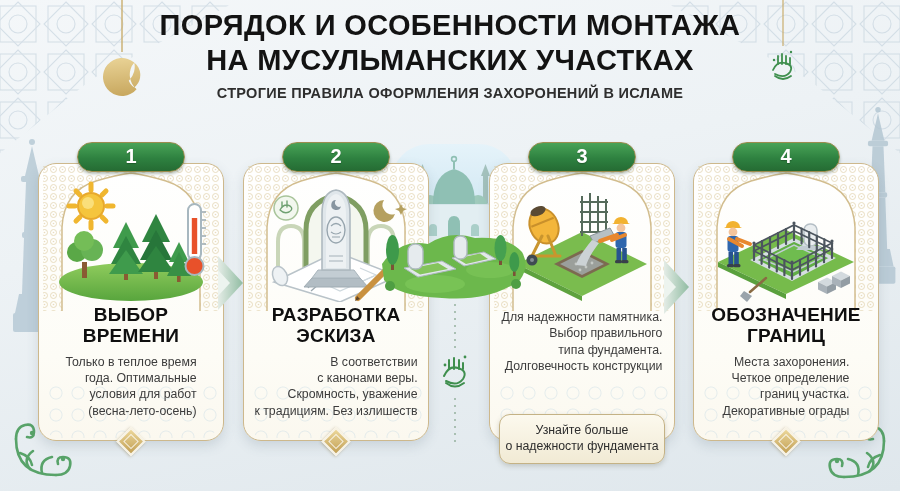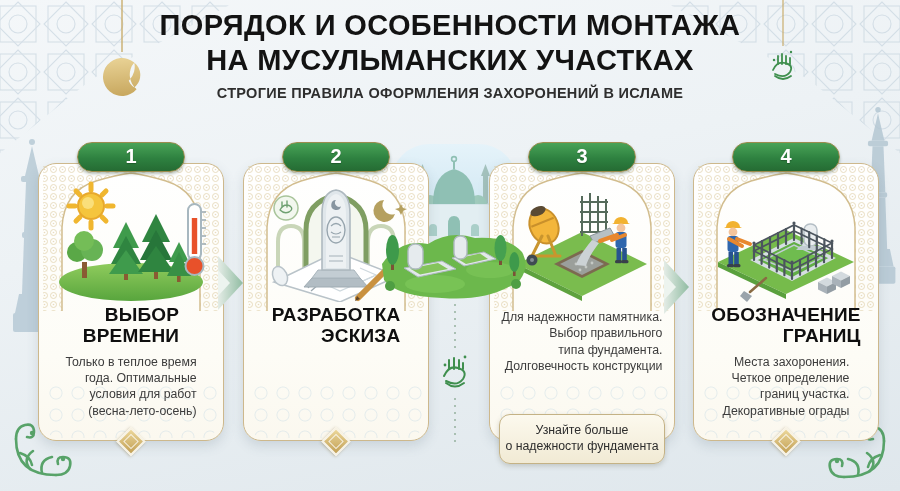--- a/index.html
+++ b/index.html
@@ -47,21 +47,21 @@
     text-shadow:0 1px 1px rgba(0,0,0,.25);}
   .lace{position:absolute;top:1px;left:1px;z-index:0;pointer-events:none;}
   .band{position:absolute;left:6px;right:6px;bottom:2px;height:56px;z-index:0;
     border-radius:0 0 14px 14px;opacity:.45;pointer-events:none;
     background-image:radial-gradient(circle at center,rgba(180,208,224,0) 5px,rgba(180,208,224,.7) 6px,rgba(180,208,224,0) 7px);
     background-size:22px 22px;}
   .card-content{position:relative;z-index:1;display:flex;flex-direction:column;
     align-items:center;padding-top:12px;height:100%;}
   .illus{margin-top:2px;}
   .card-title{margin-top:2px;font-size:19px;font-weight:bold;line-height:1.12;
-    letter-spacing:.2px;text-align:right;color:#0f0f0f;white-space:pre-line;}
+    letter-spacing:.2px;text-align:center;color:#0f0f0f;white-space:pre-line;}
   .card-desc{margin-top:7px;font-size:12.3px;line-height:1.33;text-align:right;
     color:#3c3c3c;white-space:pre-line;padding:0 6px;}
   .finial{position:absolute;bottom:-12px;left:50%;z-index:3;
     transform:translateX(-50%) rotate(45deg);width:21px;height:21px;
     background:linear-gradient(135deg,#ecd79b,#c2a055);
     border:2.5px solid #f7f2e4;box-shadow:0 1px 3px rgba(120,100,50,.35);}
   .finial::after{content:"";position:absolute;inset:3px;border:1px solid rgba(255,255,255,.75);}
   .cta-button{position:absolute;bottom:-24px;left:50%;transform:translateX(-50%);
     z-index:4;width:166px;padding:8px 4px;text-align:center;cursor:pointer;
     background:linear-gradient(180deg,#fcf9ee,#f1ead4);
@@ -353,20 +353,24 @@
           <line x1="73" y1="83" x2="87" y2="83" stroke="#b9c3c9" stroke-width="1.4"></line>
         </g>
         <g>
           <line x1="102" y1="120" x2="130" y2="92" stroke="#c9913f" stroke-width="6" stroke-linecap="round"></line>
           <polygon points="99,123 104,121 101,118" fill="#5f452a"></polygon>
           <line x1="130" y1="92" x2="134" y2="88" stroke="#d9b04f" stroke-width="6" stroke-linecap="round"></line>
         </g>
       </svg>
       <div class="card-title">РАЗРАБОТКА
 ЭСКИЗА</div>
+      <div class="card-desc">В соответствии
+с канонами веры.
+Скромность, уважение
+к традициям. Без излишеств</div>
     </div>
     <div class="finial"></div>
   </div>
 
   <div class="card card-3">
     <div class="badge">3</div>
     <svg class="lace" width="182" height="146" viewBox="0 0 182 146">
       <path fill-rule="evenodd" fill="url(#goldlace)" opacity=".55" d="M3,0 H179 V146 H3 Z M22,146 L22,62 Q24,26 56,16 Q76,10 91,8 Q106,10 126,16 Q158,26 160,62 L160,146 Z"></path>
       <path d="M22,146 L22,62 Q24,26 56,16 Q76,10 91,8 Q106,10 126,16 Q158,26 160,62 L160,146" fill="none" stroke="#d2bd8e" stroke-width="1.5"></path>
     </svg>

